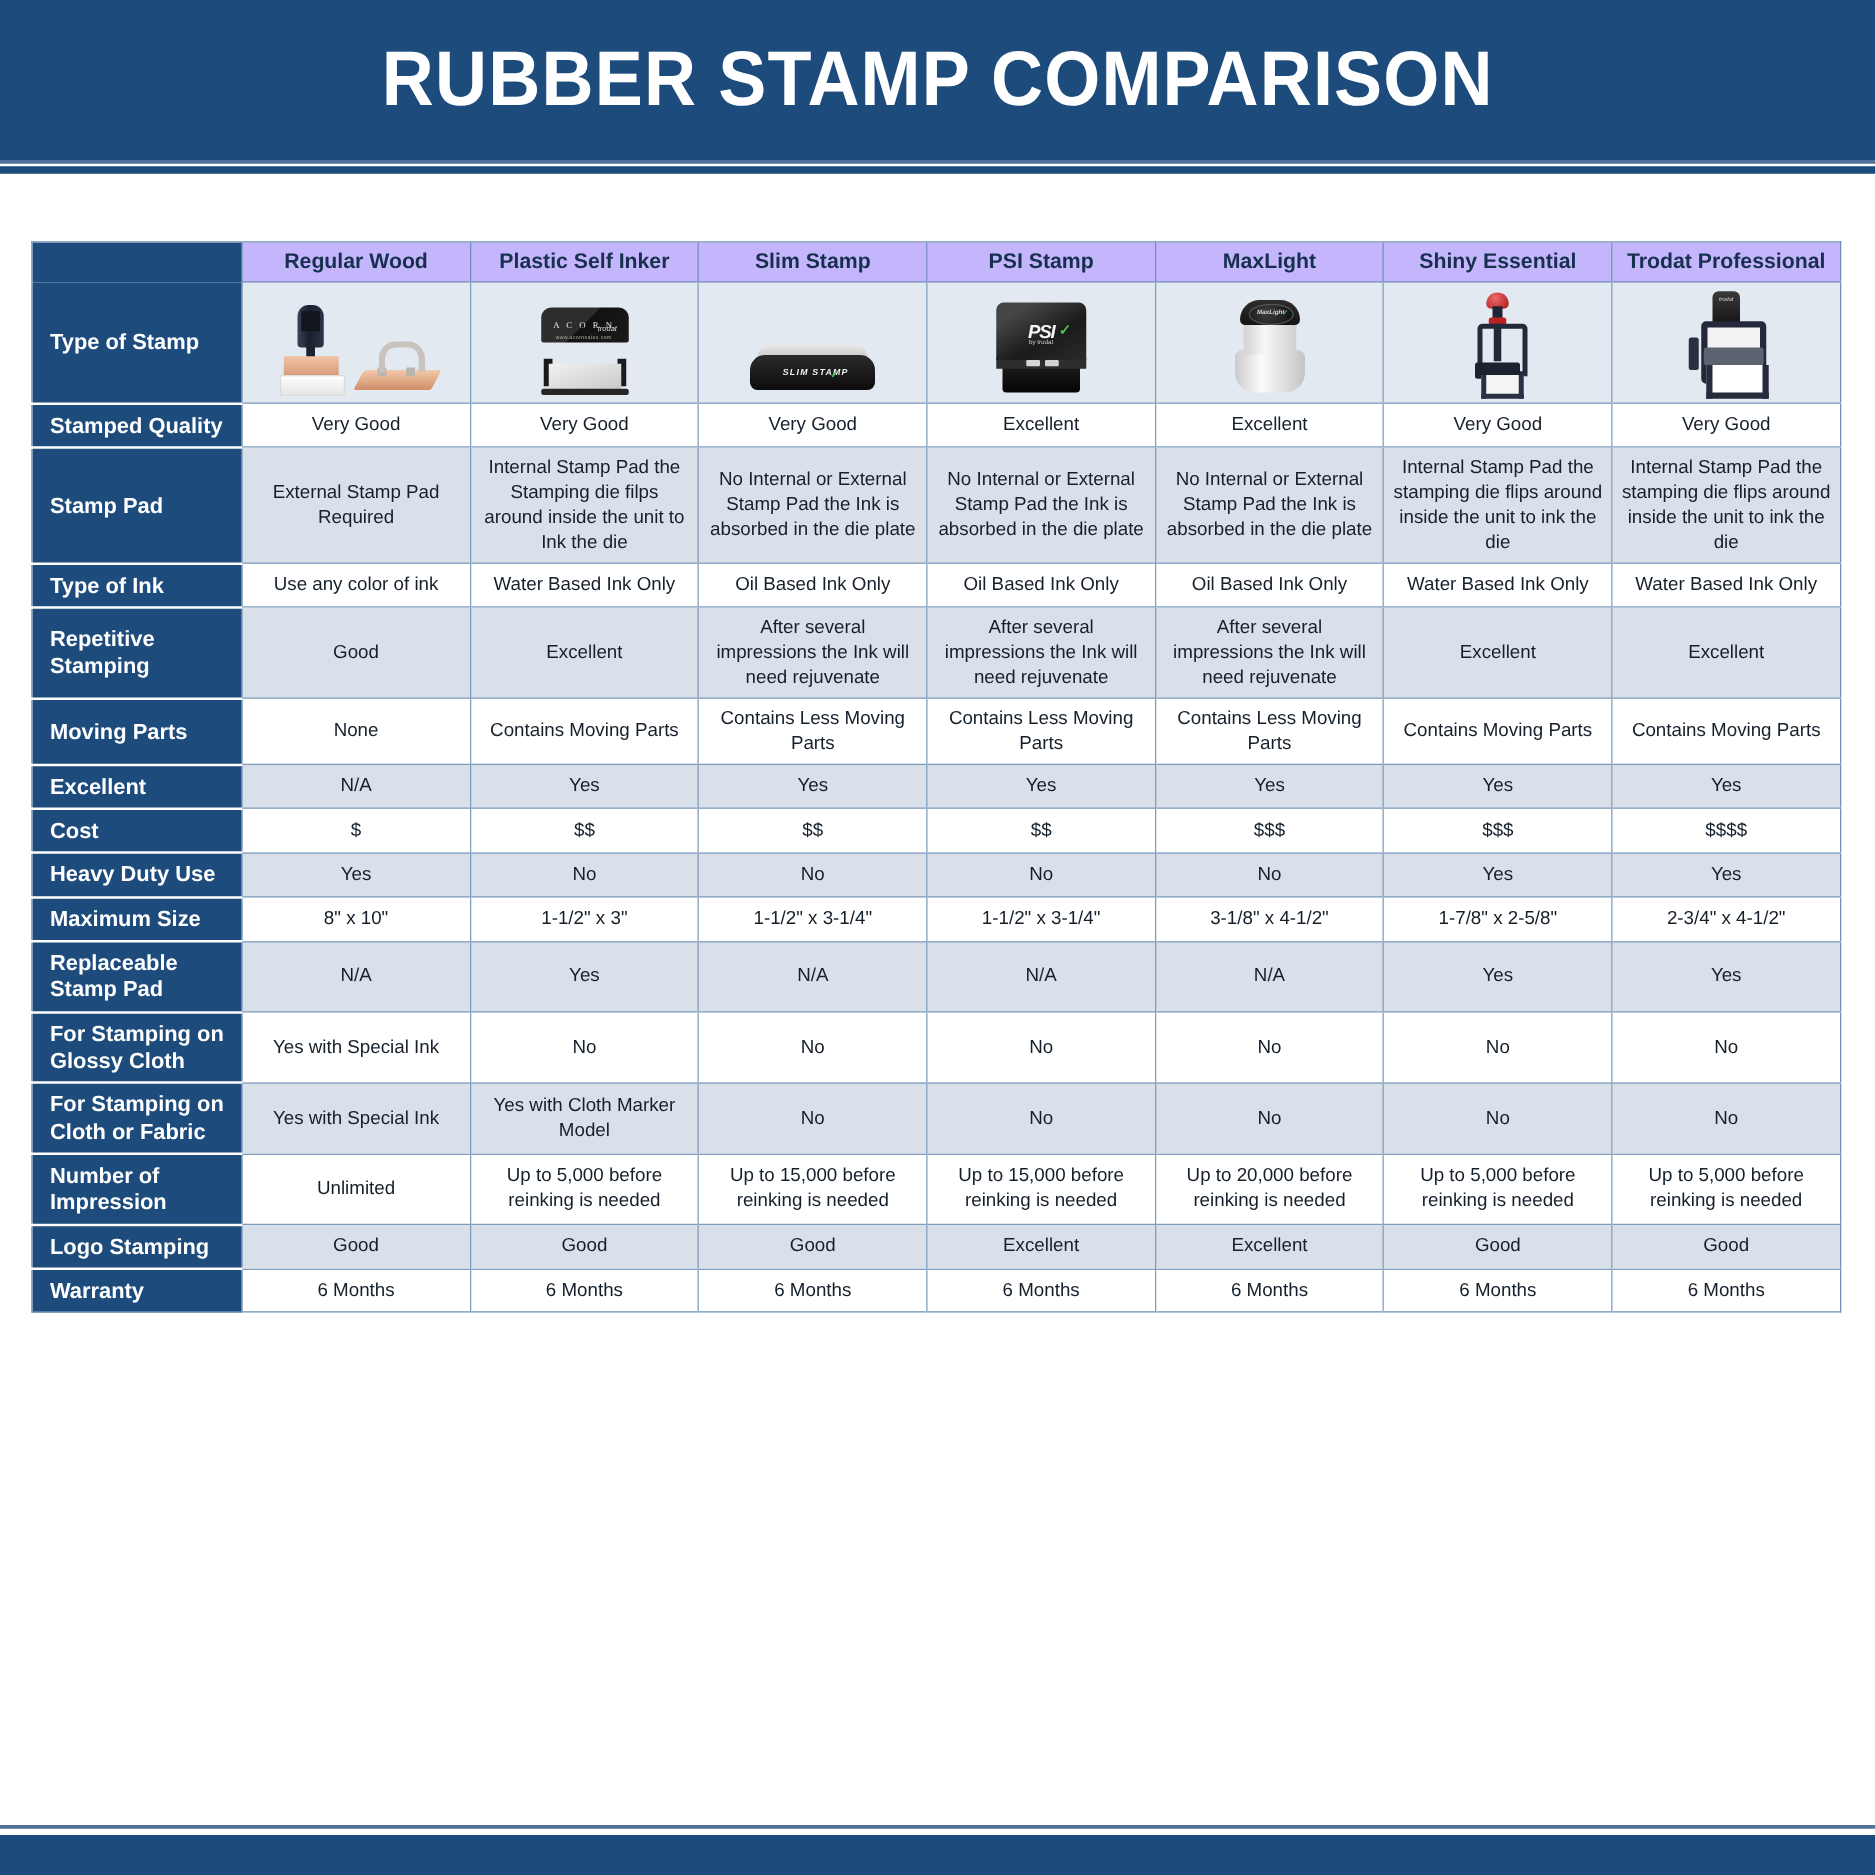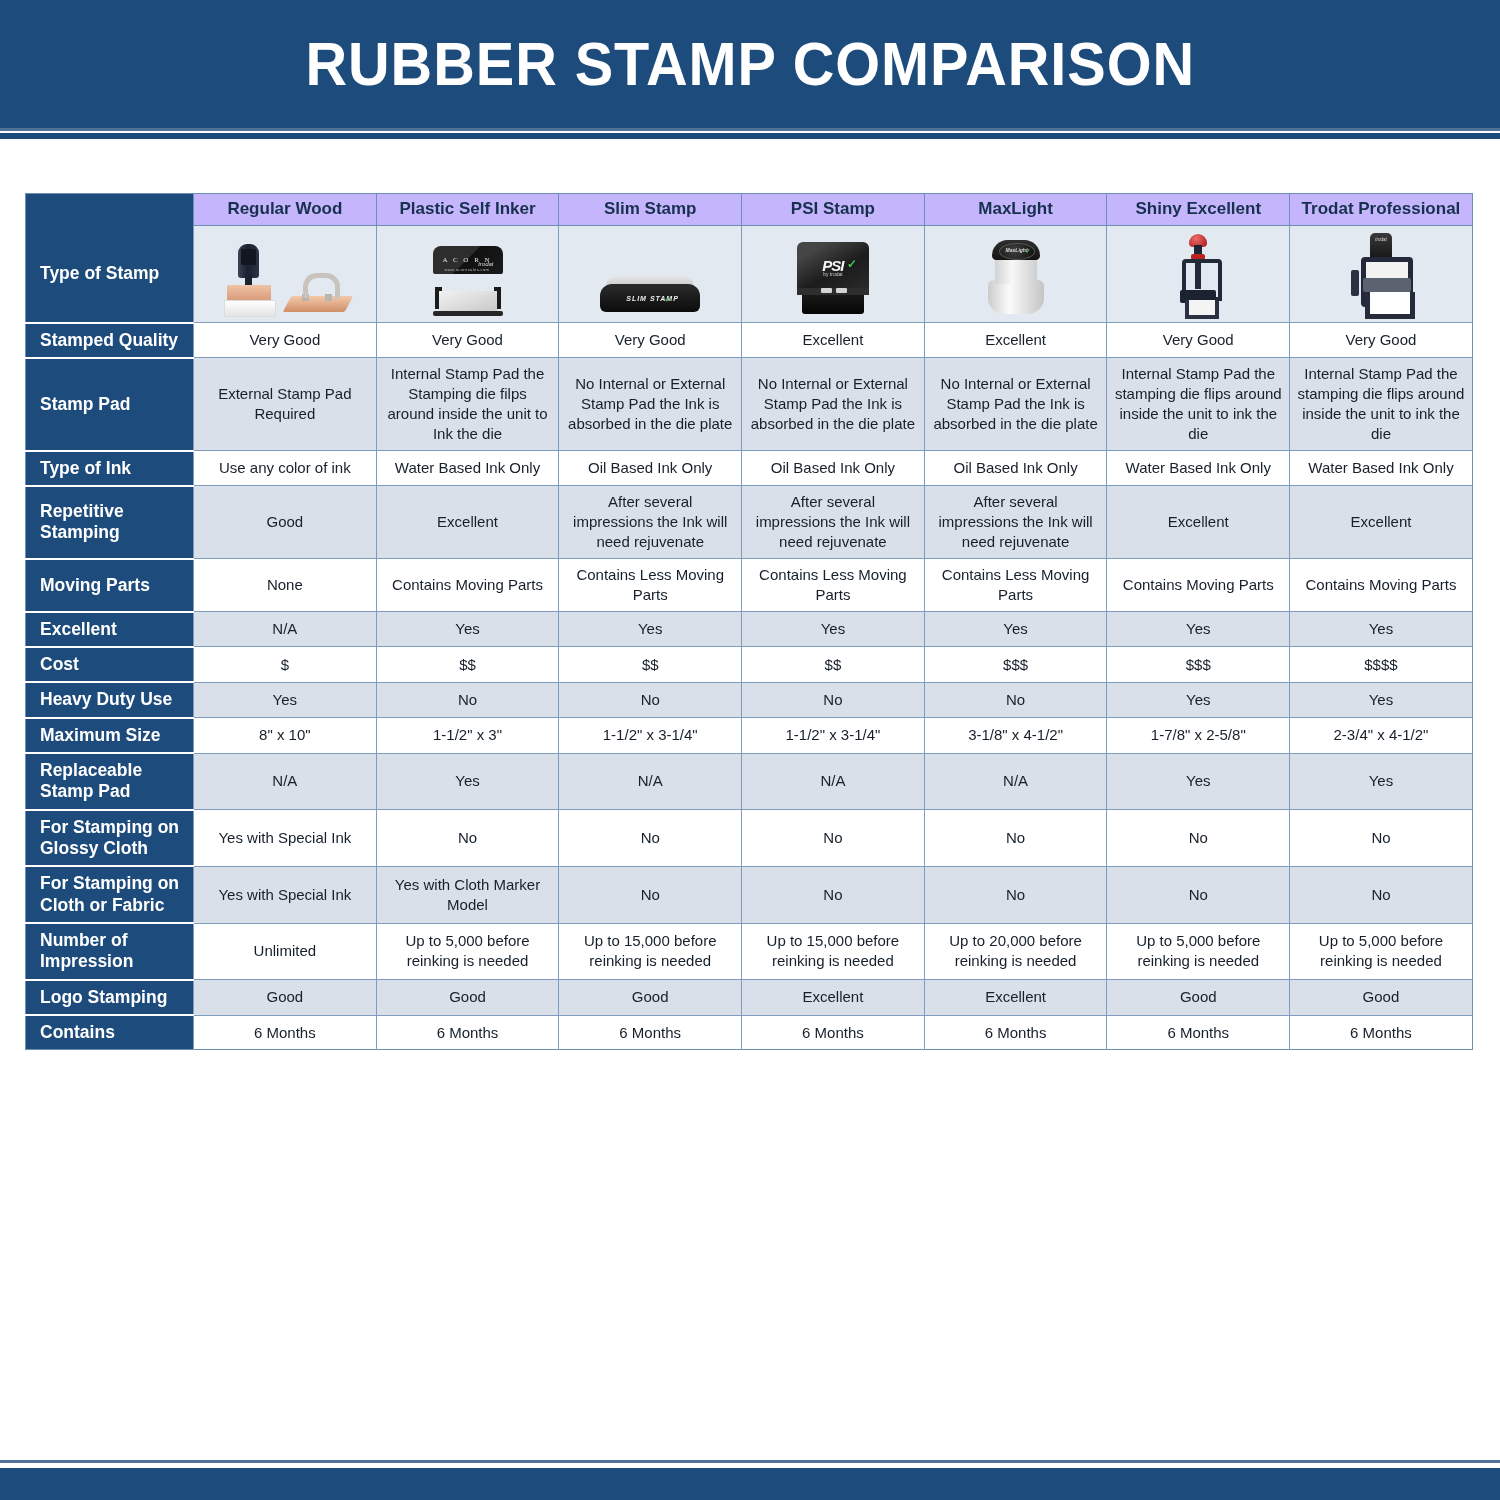--- a/index.html
+++ b/index.html
@@ -459,21 +459,21 @@
           <col class="data-col">
         </colgroup>
       <thead>
         <tr id="head-row">
             <th class="corner"></th>
             <th class="col-head">Regular Wood</th>
             <th class="col-head">Plastic Self Inker</th>
             <th class="col-head">Slim Stamp</th>
             <th class="col-head">PSI Stamp</th>
             <th class="col-head">MaxLight</th>
-            <th class="col-head">Shiny Excellent</th>
+            <th class="col-head">Shiny Essential</th>
             <th class="col-head">Trodat Professional</th>
           </tr>
       </thead>
       <tbody id="tbody">
           <tr class="shade img-row first-body-row">
             <td class="row-label">Type of Stamp</td>
             <td class="cell">
               <div class="prod-imgs">
                 <div class="prod wood-stamp">
                   <div class="wood-knob">
@@ -705,21 +705,21 @@
             <td class="row-label">Logo Stamping</td>
             <td class="cell">Good</td>
             <td class="cell">Good</td>
             <td class="cell">Good</td>
             <td class="cell">Excellent</td>
             <td class="cell">Excellent</td>
             <td class="cell">Good</td>
             <td class="cell">Good</td>
           </tr>
           <tr class="plain">
-            <td class="row-label">Contains</td>
+            <td class="row-label">Warranty</td>
             <td class="cell">6 Months</td>
             <td class="cell">6 Months</td>
             <td class="cell">6 Months</td>
             <td class="cell">6 Months</td>
             <td class="cell">6 Months</td>
             <td class="cell">6 Months</td>
             <td class="cell">6 Months</td>
           </tr>
         </tbody>
     </table>

